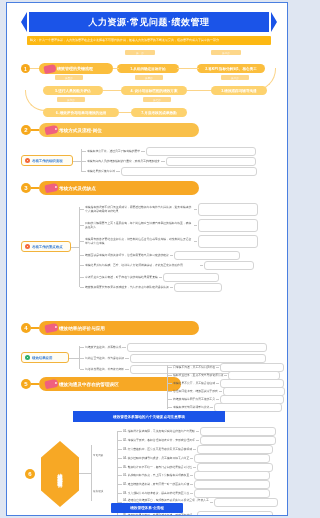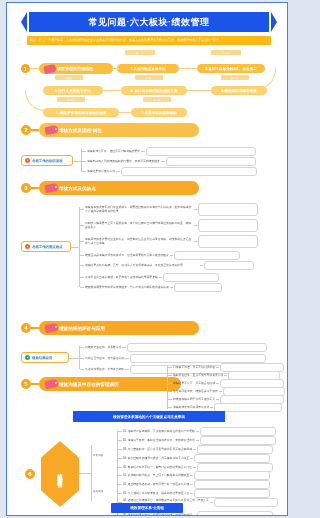--- a/index.html
+++ b/index.html
@@ -148,21 +148,21 @@
 </style>
 </head>
 <body>
 
 <div class="page">
 
   <div class="title-wrap">
     <div class="ribbon-tail l"></div>
     <div class="ribbon-tail r"></div>
     <div class="title-ribbon">
-      <span>常见问题·六大板块·绩效管理</span>
+      <span>人力资源·常见问题·绩效管理</span>
     </div>
   </div>
 
   <div class="subtitle">
     <span>释义：作为一个管理体系，人力资源管理在企业中发挥着不可替代的作用，随着人力资源管理的不断发展完善，绩效管理也成为了其中的一部分</span>
   </div>
 
   <div class="flow">
     <div class="fl-start">1</div>
     <div class="fl-line" style="left:9px;top:19px;width:9px;"></div>

